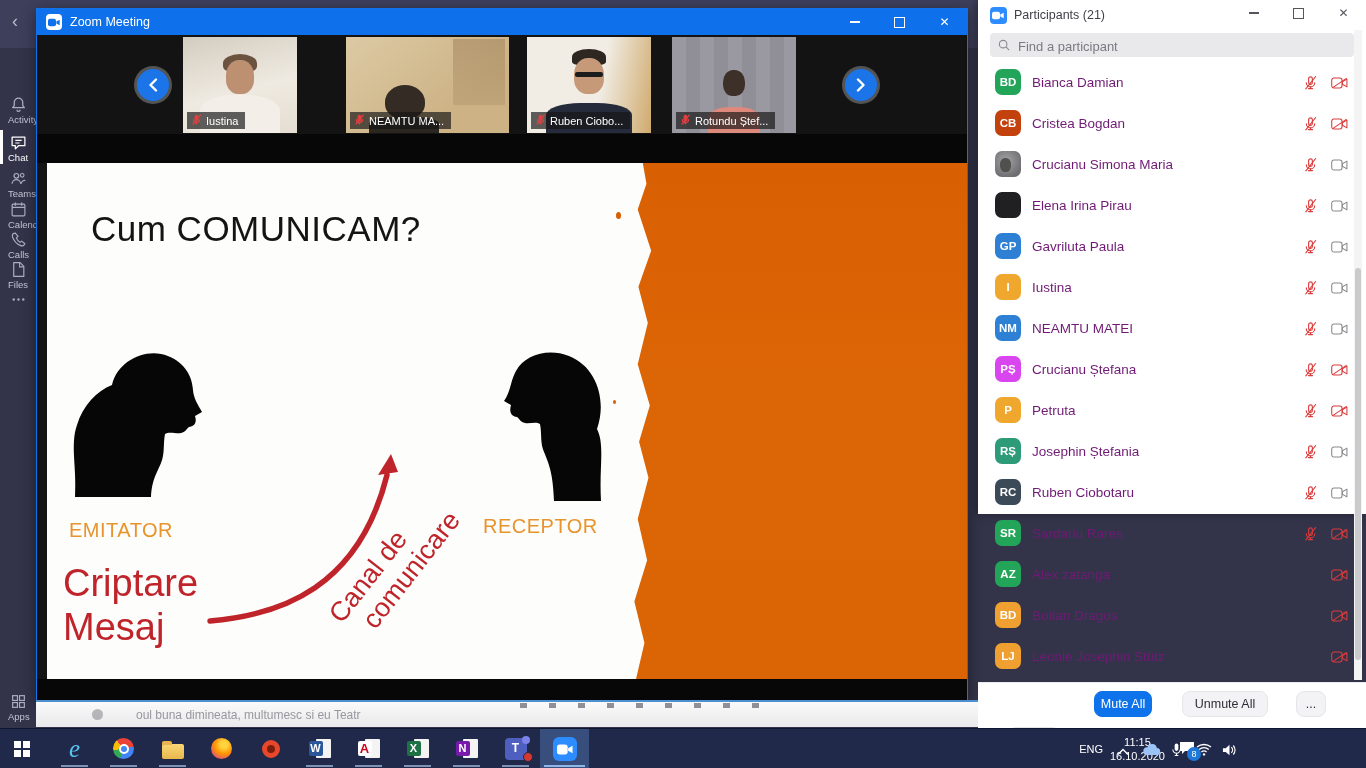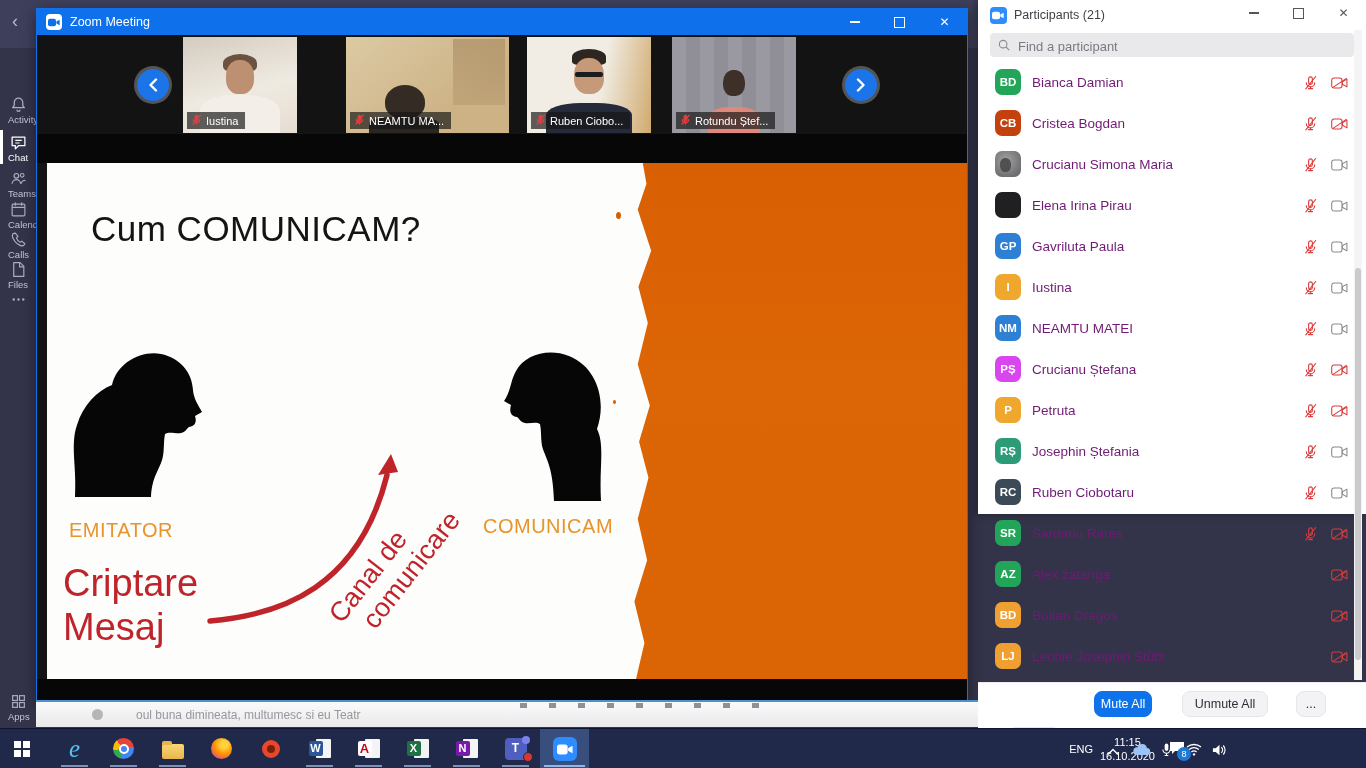--- a/index.html
+++ b/index.html
@@ -363,21 +363,21 @@
         <path fill="#060606" d="M10,152 C12,122 5,100 12,80 C18,60 32,46 47,40 C52,18 76,5 96,9 C115,13 127,27 128,45 C128.5,53 133,60 137,67 L130,71 C132,77 130,81 124,82 C122,83 121,87 116,88 C111,89 104,86 100,89 C98,99 100,109 96,118 C92,128 87,134 86,152 Z"></path>
       </svg>
 
       <svg class="sil" style="left:414px;top:176px" width="150" height="162" viewBox="0 0 150 162">
         <path fill="#060606" d="M140,162 C138,128 144,106 136,90 C146,62 136,28 108,17 C88,9 64,15 55,32 C49,43 50,52 43,62 L50,66 C48,73 50,77 56,78 C58,79 59,83 64,84 C69,85 75,82 79,85 C81,95 79,104 83,113 C87,123 92,132 93,162 Z"></path>
         <path fill="#060606" d="M112,24 C128,38 132,62 125,84 C120,100 112,118 99,130 C105,106 108,86 104,68 C101,52 103,37 112,24 Z"></path>
         <path fill="#060606" d="M122,92 C120,112 112,128 102,140 C109,124 112,108 112,94 Z"></path>
       </svg>
 
       <span class="slide-label" style="left:22px;top:356px">EMITATOR</span>
-      <span class="slide-label" style="left:436px;top:352px">COMUNICAM</span>
+      <span class="slide-label" style="left:436px;top:352px">RECEPTOR</span>
 
       <div class="criptare">
         <span>Criptare</span><br><span>Mesaj</span>
       </div>
 
       <svg class="arrow-svg" width="920" height="516" viewBox="0 0 920 516">
         <path d="M163,458 C235,452 312,424 340,312" stroke="#C0242B" stroke-width="5.5" fill="none" stroke-linecap="round"></path>
         <polygon points="344,291 331,312 351,309" fill="#C0242B"></polygon>
       </svg>
 
@@ -788,21 +788,21 @@
         <div class="tb-cell active" style="left: 540px;">
           <span class="ico-zoomapp">
             <svg width="16" height="11" viewBox="0 0 18 12">
               <rect x="0" y="0.5" width="12" height="11" rx="3" fill="#fff"></rect>
               <path d="M12.5 4.5L17.5 1.8v8.4L12.5 7.5z" fill="#fff"></path>
             </svg>
           </span>
           <span class="tb-under"></span>
         </div>
       </div>
-    <div id="tb-tray" style="left: 7px; width: 1186px;">
+    <div id="tb-tray" style="left: 17px; width: 1186px;">
       <span id="tray-lang">ENG</span>
       <span id="tray-clock">
         <span>11:15</span><br><span>16.10.2020</span>
       </span>
       <span id="tray-action">
         <svg width="16" height="14" viewBox="0 0 16 14">
             <path d="M1 1h14v9H6l-3 3v-3H1z" fill="#fff"></path>
           </svg>
       </span>
       <span id="tray-badge">8</span>

